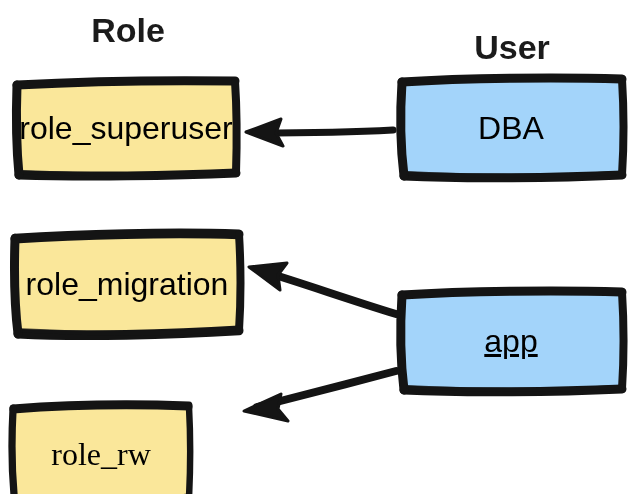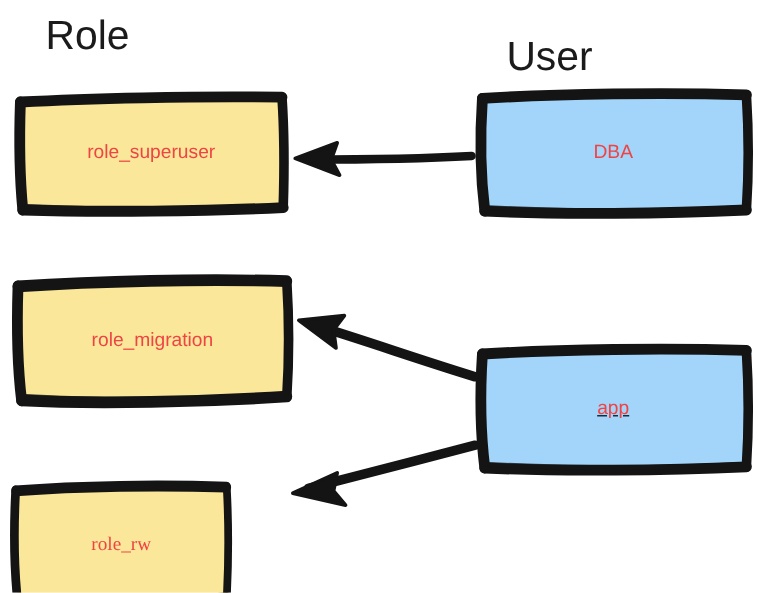--- a/index.html
+++ b/index.html
@@ -17,39 +17,40 @@
     width: 632px;
     height: 494px;
     background: #ffffff;
     overflow: hidden;
   }
   .col-header {
     position: absolute;
     font-size: 34px;
     line-height: 1;
     color: #1b1b1b;
-    font-weight: 400;
+    font-weight: 700;
+    text-align: center;
     white-space: nowrap;
     user-select: none;
   }
   #header-role  { left: 38px;  top: 13px; width: 180px; }
   #header-user  { left: 422px; top: 30px; width: 180px; }
 
   .node {
     position: absolute;
     box-sizing: border-box;
     display: flex;
     align-items: center;
     justify-content: center;
   }
   .node-label {
     position: relative;
     z-index: 3;
-    font-size: 16px;
-    color: #ef4444;
+    font-size: 32px;
+    color: #000000;
     line-height: 1;
     white-space: nowrap;
     user-select: none;
   }
   
   .node svg.sketch {
     position: absolute;
     left: 0;
     top: 0;
     width: 100%;

